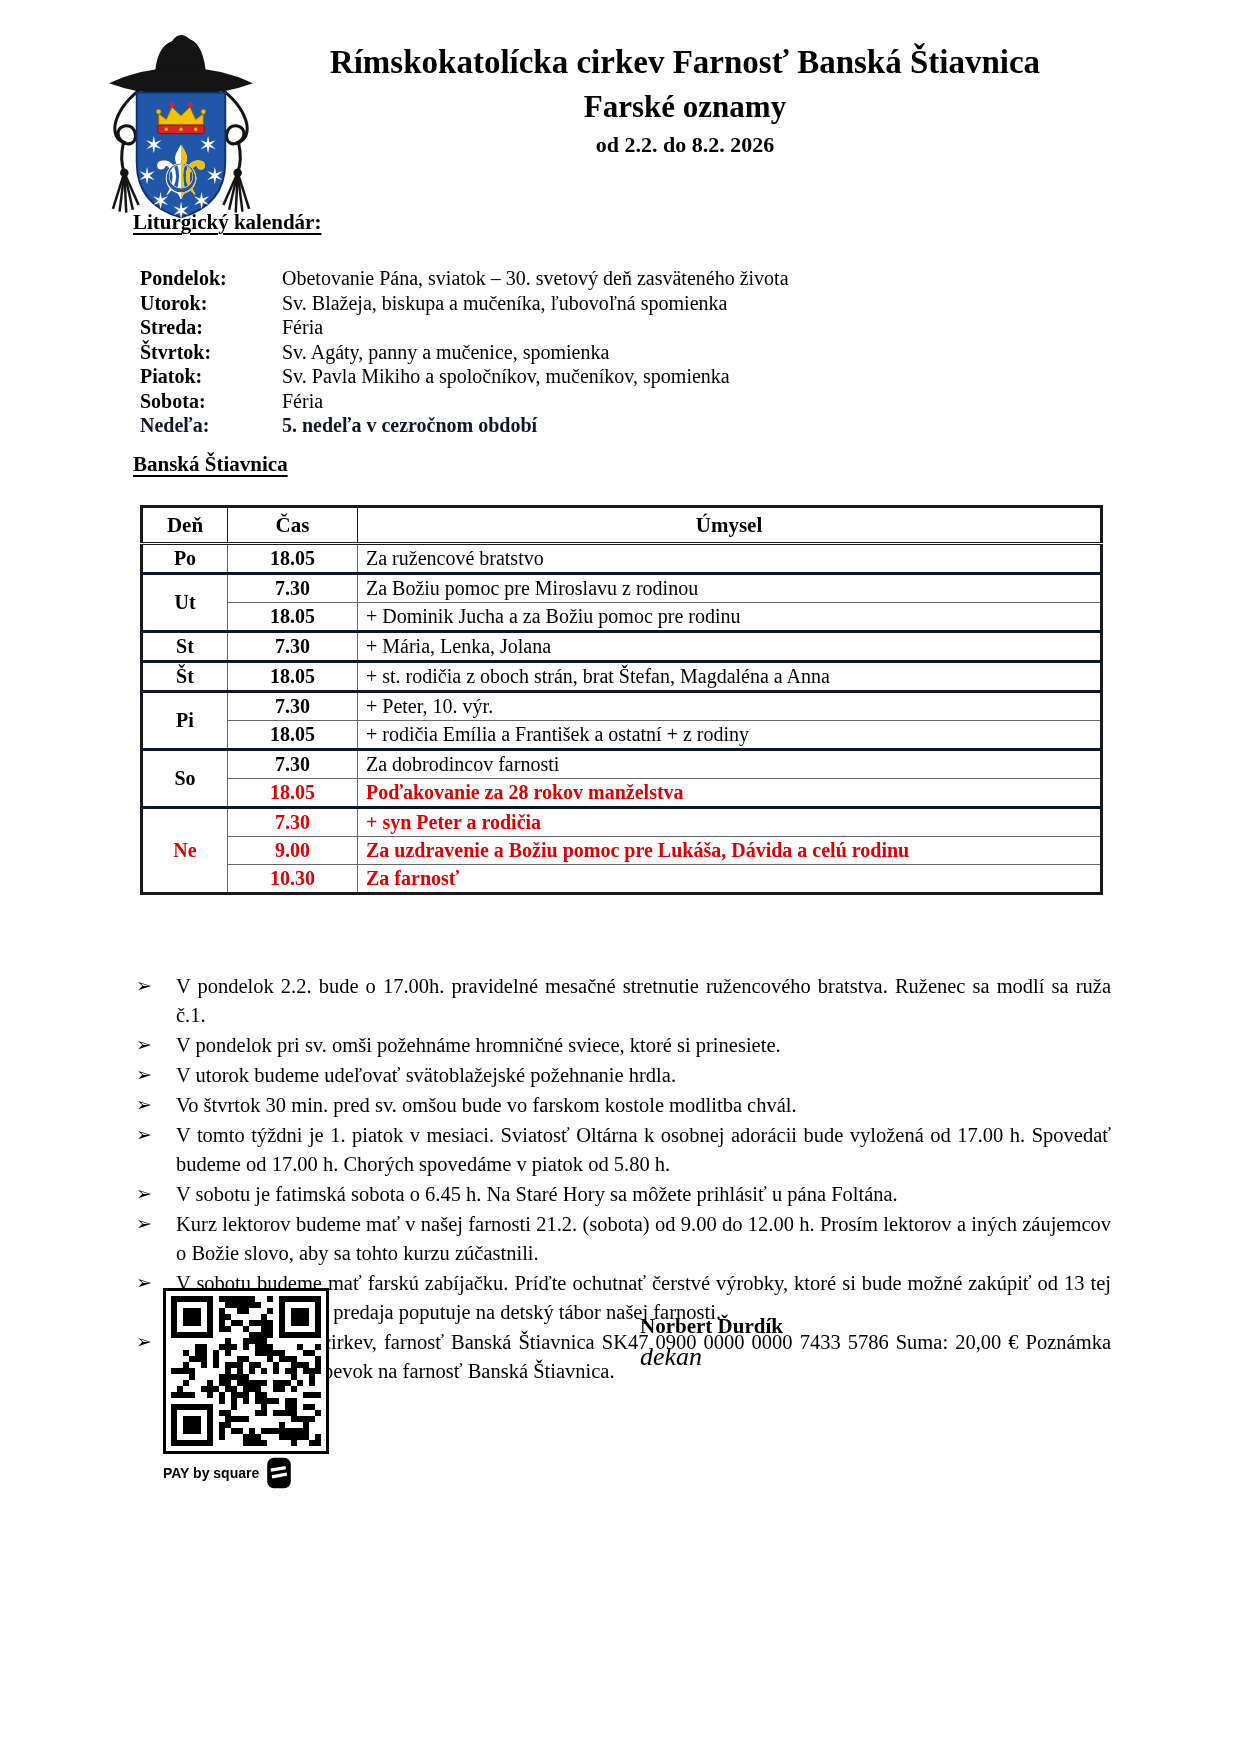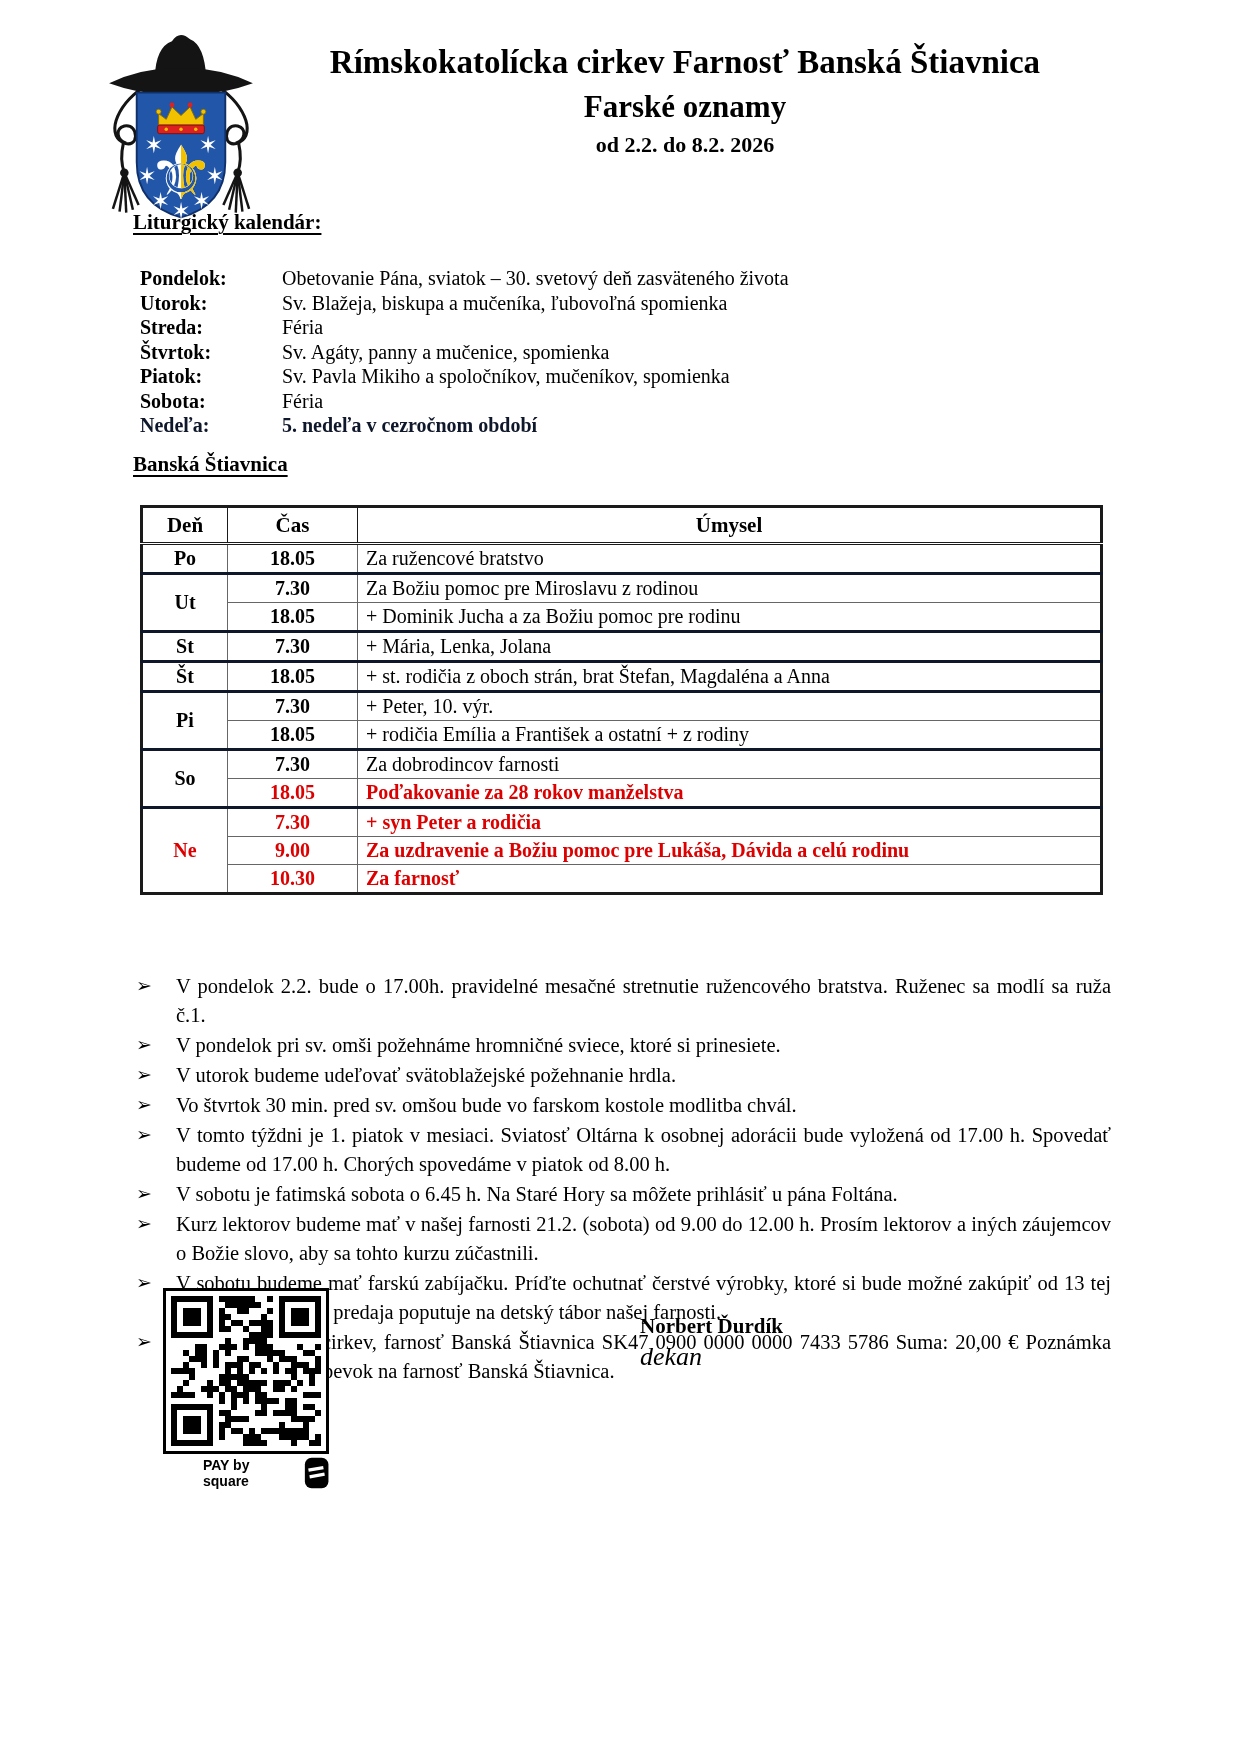--- a/index.html
+++ b/index.html
@@ -46,21 +46,21 @@
   .announcements{position:absolute;left:133px;top:972px;width:978px;margin:0;padding:0;list-style:none;}
   .announcements li{
     position:relative;padding-left:43px;text-align:justify;
     font-size:20.5px;line-height:29px;margin:0 0 1px 0;
   }
   .announcements li::before{content:"\27A2";position:absolute;left:3px;top:-1px;font-size:19px;}
   
   .qr-block{position:absolute;left:163px;top:1288px;width:166px;}
   .qr-frame{width:150px;height:150px;border:3px solid #000;padding:5px;background:#fff;box-sizing:content-box;}
   .qr-caption{display:flex;align-items:center;gap:7px;margin-top:3px;
-    font-family:"Liberation Sans","DejaVu Sans",sans-serif;font-weight:bold;font-size:14px;margin-left:40px;}
+    font-family:"Liberation Sans","DejaVu Sans",sans-serif;font-weight:bold;font-size:14px;}
   .signature{position:absolute;left:640px;top:1314px;width:305px;text-align:left;}
   .sig-name{font-size:21px;font-weight:bold;}
   .sig-role{font-size:26px;font-style:italic;margin-top:3px;}
 </style>
 </head>
 <body>
 
 <div class="page">
 
   <svg class="crest" viewBox="0 0 175 210">
@@ -224,21 +224,21 @@
           <td class="intent red">Za farnosť</td>
         </tr>
       </tbody>
   </table>
 
   <ul class="announcements">
       <li>V pondelok 2.2. bude o 17.00h. pravidelné mesačné stretnutie ružencového bratstva. Ruženec sa modlí sa ruža č.1.</li>
       <li>V pondelok pri sv. omši požehnáme hromničné sviece, ktoré si prinesiete.</li>
       <li>V utorok budeme udeľovať svätoblažejské požehnanie hrdla.</li>
       <li>Vo štvrtok 30 min. pred sv. omšou bude vo farskom kostole modlitba chvál.</li>
-      <li>V tomto týždni je 1. piatok v mesiaci. Sviatosť Oltárna k osobnej adorácii bude vyložená od 17.00 h. Spovedať budeme od 17.00 h. Chorých spovedáme v piatok od 8.00 h.</li>
+      <li>V tomto týždni je 1. piatok v mesiaci. Sviatosť Oltárna k osobnej adorácii bude vyložená od 17.00 h. Spovedať budeme od 17.00 h. Chorých spovedáme v piatok od 5.80 h.</li>
       <li>V sobotu je fatimská sobota o 6.45 h. Na Staré Hory sa môžete prihlásiť u pána Foltána.</li>
       <li>Kurz lektorov budeme mať v našej farnosti 21.2. (sobota) od 9.00 do 12.00 h. Prosím lektorov a iných záujemcov o Božie slovo, aby sa tohto kurzu zúčastnili.</li>
       <li>V sobotu budeme mať farskú zabíjačku. Príďte ochutnať čerstvé výrobky, ktoré si bude možné zakúpiť od 13 tej hodiny. Výťažok z predaja poputuje na detský tábor našej farnosti.</li>
       <li>Rímskokatolícka cirkev, farnosť Banská Štiavnica SK47 0900 0000 0000 7433 5786 Suma: 20,00 € Poznámka pre príjemcu: Príspevok na farnosť Banská Štiavnica.</li>
     </ul>
 
   <div class="qr-block">
     <div class="qr-frame">
       <svg id="qr-svg" width="150" height="150" viewBox="0 0 150 150">
           <g fill="#000">

